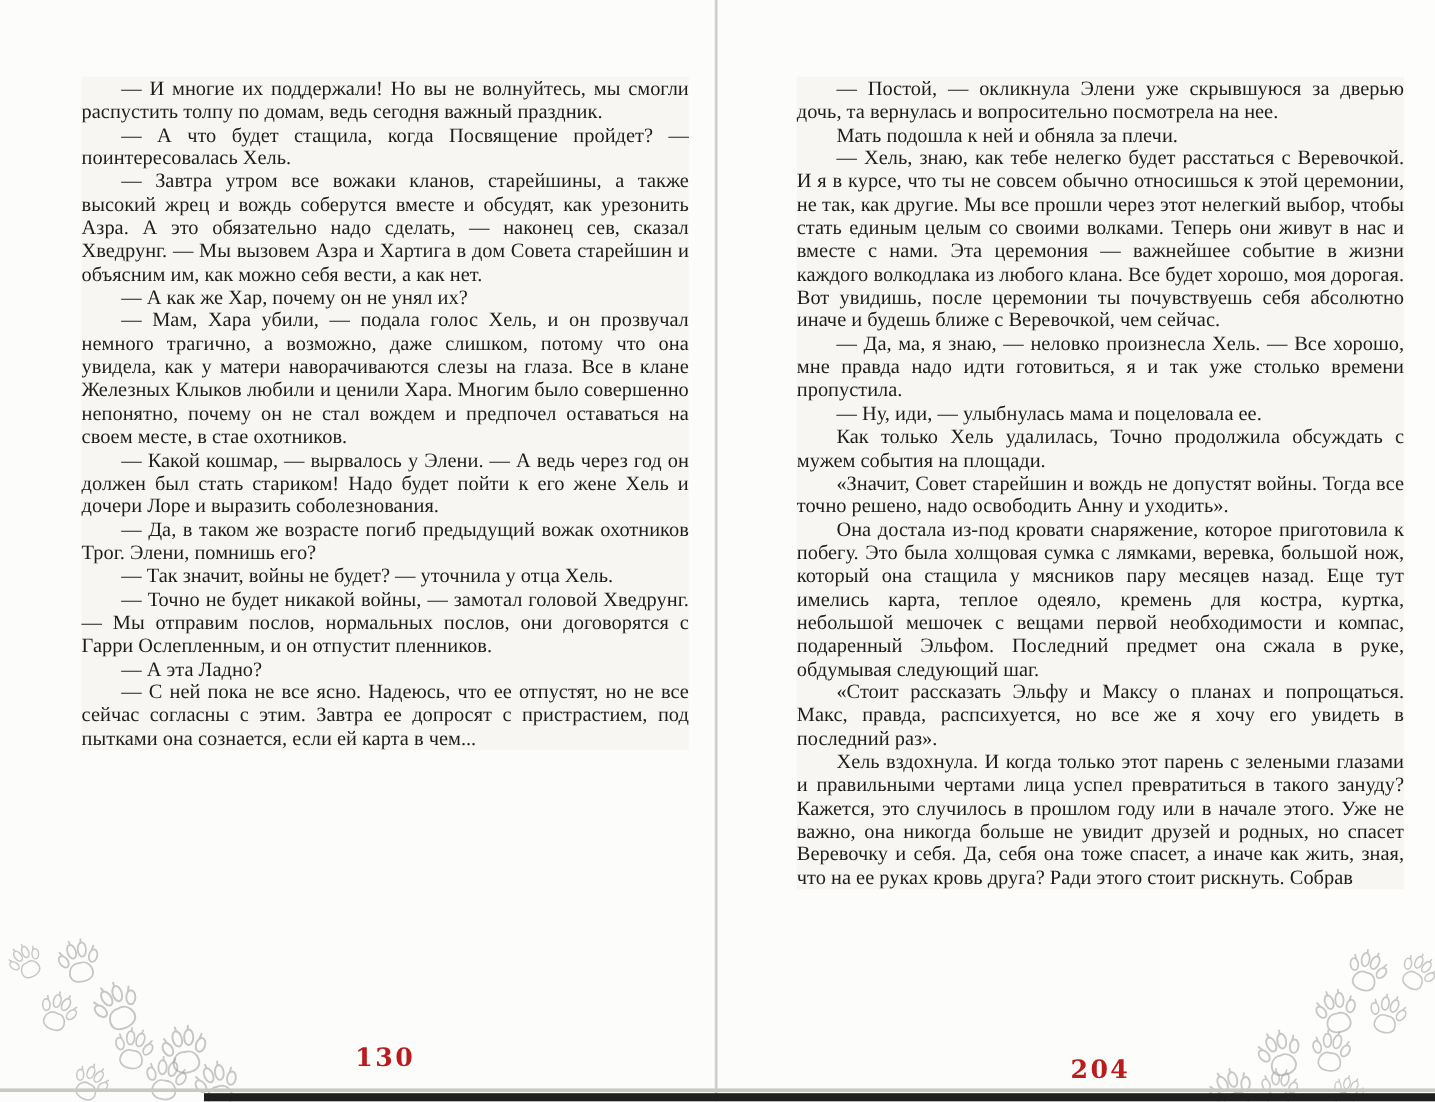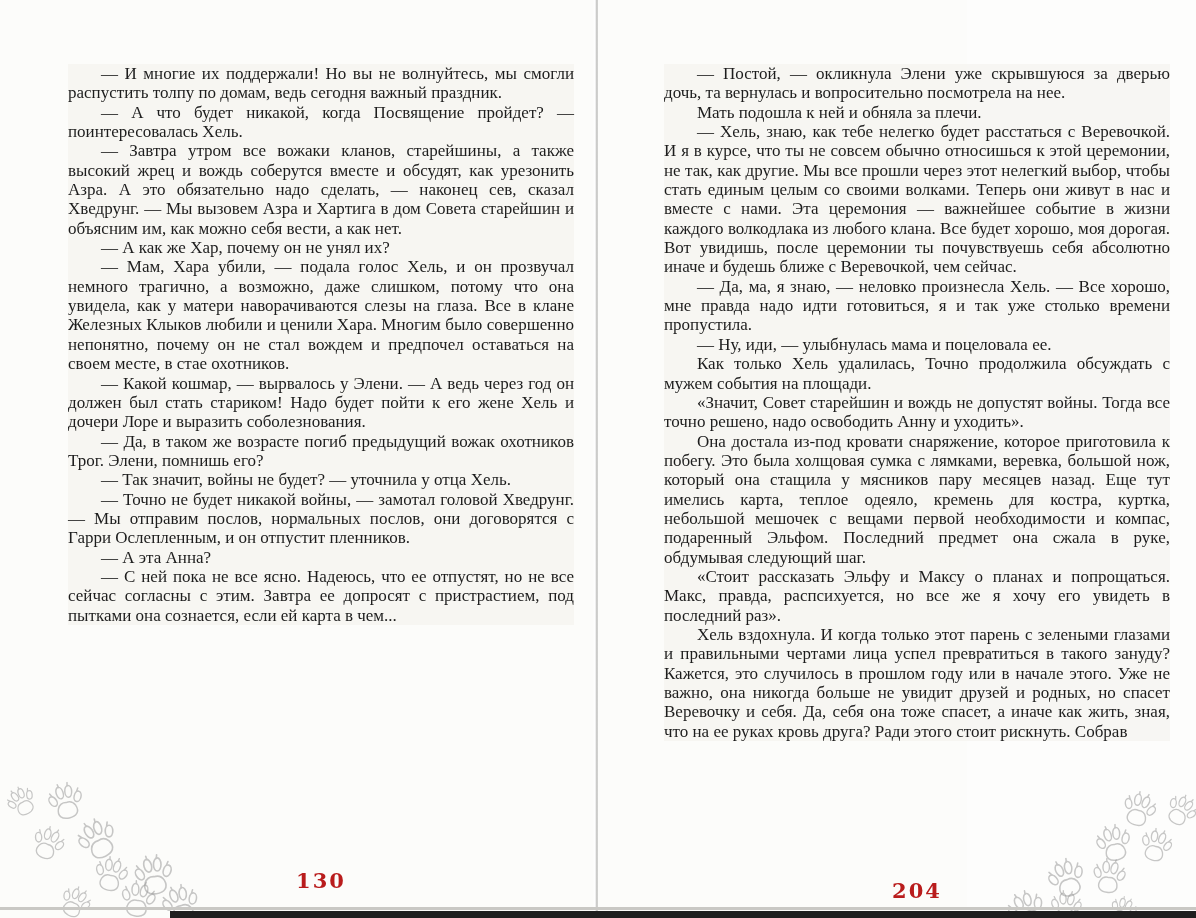--- a/index.html
+++ b/index.html
@@ -104,29 +104,29 @@
         <path d="M55 14 L52 19"></path>
     </g>
   </symbol>
 </svg>
 
 <div class="spread">
 
   <section class="page page-left">
     <div class="text-block">
       <p>— И многие их поддержали! Но вы не волнуйтесь, мы смогли распустить толпу по домам, ведь сегодня важный праздник.</p>
-      <p>— А что будет никакой, когда Посвящение пройдет? — поинтересовалась Хель.</p>
+      <p>— А что будет стащила, когда Посвящение пройдет? — поинтересовалась Хель.</p>
       <p>— Завтра утром все вожаки кланов, старейшины, а также высокий жрец и вождь соберутся вместе и обсудят, как урезонить Азра. А это обязательно надо сделать, — наконец сев, сказал Хведрунг. — Мы вызовем Азра и Хартига в дом Совета старейшин и объясним им, как можно себя вести, а как нет.</p>
       <p>— А как же Хар, почему он не унял их?</p>
       <p>— Мам, Хара убили, — подала голос Хель, и он прозвучал немного трагично, а возможно, даже слишком, потому что она увидела, как у матери наворачиваются слезы на глаза. Все в клане Железных Клыков любили и ценили Хара. Многим было совершенно непонятно, почему он не стал вождем и предпочел оставаться на своем месте, в стае охотников.</p>
       <p>— Какой кошмар, — вырвалось у Элени. — А ведь через год он должен был стать стариком! Надо будет пойти к его жене Хель и дочери Лоре и выразить соболезнования.</p>
       <p>— Да, в таком же возрасте погиб предыдущий вожак охотников Трог. Элени, помнишь его?</p>
       <p>— Так значит, войны не будет? — уточнила у отца Хель.</p>
       <p>— Точно не будет никакой войны, — замотал головой Хведрунг. — Мы отправим послов, нормальных послов, они договорятся с Гарри Ослепленным, и он отпустит пленников.</p>
-      <p>— А эта Анна?</p>
+      <p>— А эта Ладно?</p>
       <p>— С ней пока не все ясно. Надеюсь, что ее отпустят, но не все сейчас согласны с этим. Завтра ее допросят с пристрастием, под пытками она сознается, если ей карта в чем...</p>
     </div>
     <div class="page-number">130</div>
   </section>
 
   <div class="divider"></div>
 
   <section class="page page-right">
     <div class="text-block">
       <p>— Постой, — окликнула Элени уже скрывшуюся за дверью дочь, та вернулась и вопросительно посмотрела на нее.</p>

